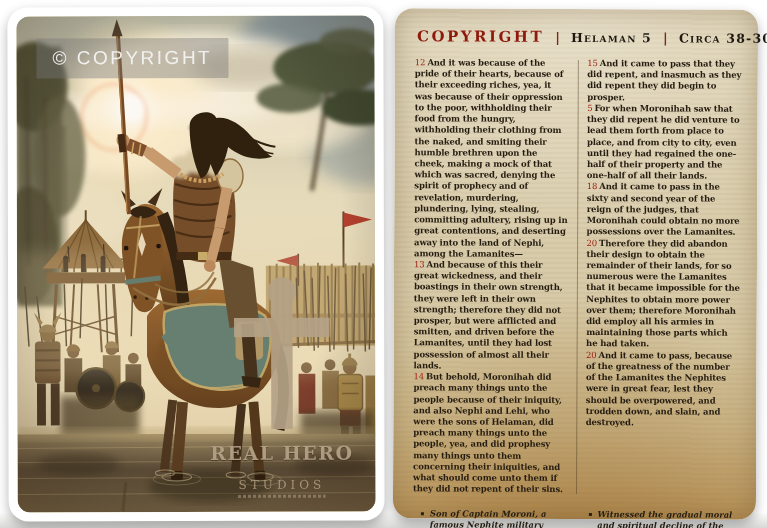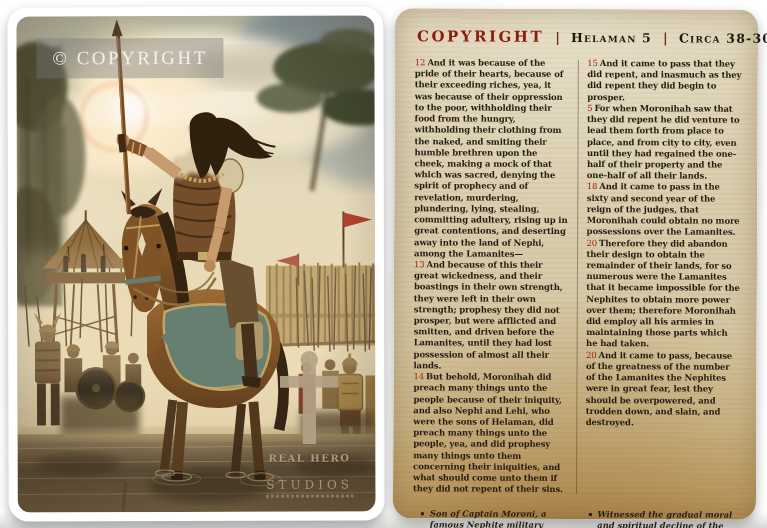--- a/index.html
+++ b/index.html
@@ -8,25 +8,25 @@
 
   
   .card-front{position:absolute;left:8px;top:7px;width:376px;height:514px;
     background:#ffffff;border-radius:20px;box-shadow:0 5px 12px rgba(0,0,0,.30);
     padding:0;transform:rotate(-.15deg);}
   .art{position:absolute;left:9px;top:9px;right:9px;bottom:9px;border-radius:13px;
     overflow:hidden;background:#cfc3a4;}
   .art svg{display:block;width:100%;height:100%;}
   .watermark{position:absolute;left:20px;top:22px;padding:9px 16px;
     background:rgba(120,120,120,.42);color:rgba(245,245,245,.92);
-    font-family:Liberation Serif, serif;font-size:19px;letter-spacing:2.5px;
+    font-family:Liberation Sans, sans-serif;font-size:19px;letter-spacing:2.5px;
     font-weight:400;border-radius:1px;}
   .logo{position:absolute;right:22px;bottom:14px;text-align:center;color:#b5a287;opacity:.92;}
   .logo-icon{display:block;margin:0 auto 1px;}
-  .logo-main{font-family:"DejaVu Serif",serif;font-weight:bold;font-size:10px;
+  .logo-main{font-family:"DejaVu Serif",serif;font-weight:bold;font-size:19px;
     letter-spacing:1.5px;color:#b5a287;text-shadow:0 1px 1px rgba(40,25,10,.45);}
   .logo-sub{font-size:12px;letter-spacing:4px;margin-top:14px;color:#ad9a7d;}
   .logo-fine{margin:3px auto 0;width:88px;height:3px;opacity:.55;
     background:repeating-linear-gradient(90deg,#b5a287 0 3px,transparent 3px 5px);}
 
   
   .card-back{position:absolute;left:394px;top:9px;width:363px;height:510px;
     border-radius:18px;transform:rotate(.25deg);
     background:
       radial-gradient(120% 80% at 50% 0%,rgba(255,255,248,.30),transparent 60%),
@@ -426,21 +426,21 @@
         <span class="bh-sep">|</span>
         <span class="bh-era">Circa 38-30 B.C.</span>
       </div>
       <div class="rule-h"></div>
 
       <div class="verses">
         <div class="vcol">
 
             <p class="verse"><span class="vnum">12</span><span class="vtext">And it was because of the pride of their hearts, because of their exceeding riches, yea, it was because of their oppression to the poor, withholding their food from the hungry, withholding their clothing from the naked, and smiting their humble brethren upon the cheek, making a mock of that which was sacred, denying the spirit of prophecy and of revelation, murdering, plundering, lying, stealing, committing adultery, rising up in great contentions, and deserting away into the land of Nephi, among the Lamanites—</span></p>
 
-            <p class="verse"><span class="vnum">13</span><span class="vtext">And because of this their great wickedness, and their boastings in their own strength, they were left in their own strength; prophesy they did not prosper, but were afflicted and smitten, and driven before the Lamanites, until they had lost possession of almost all their lands.</span></p>
+            <p class="verse"><span class="vnum">13</span><span class="vtext">And because of this their great wickedness, and their boastings in their own strength, they were left in their own strength; therefore they did not prosper, but were afflicted and smitten, and driven before the Lamanites, until they had lost possession of almost all their lands.</span></p>
 
             <p class="verse"><span class="vnum">14</span><span class="vtext">But behold, Moronihah did preach many things unto the people because of their iniquity, and also Nephi and Lehi, who were the sons of Helaman, did preach many things unto the people, yea, and did prophesy many things unto them concerning their iniquities, and what should come unto them if they did not repent of their sins.</span></p>
           </div>
         <div class="rule-v"></div>
         <div class="vcol">
 
             <p class="verse"><span class="vnum">15</span><span class="vtext">And it came to pass that they did repent, and inasmuch as they did repent they did begin to prosper.</span></p>
 
             <p class="verse"><span class="vnum">5</span><span class="vtext">For when Moronihah saw that they did repent he did venture to lead them forth from place to place, and from city to city, even until they had regained the one-half of their property and the one-half of all their lands.</span></p>
 

